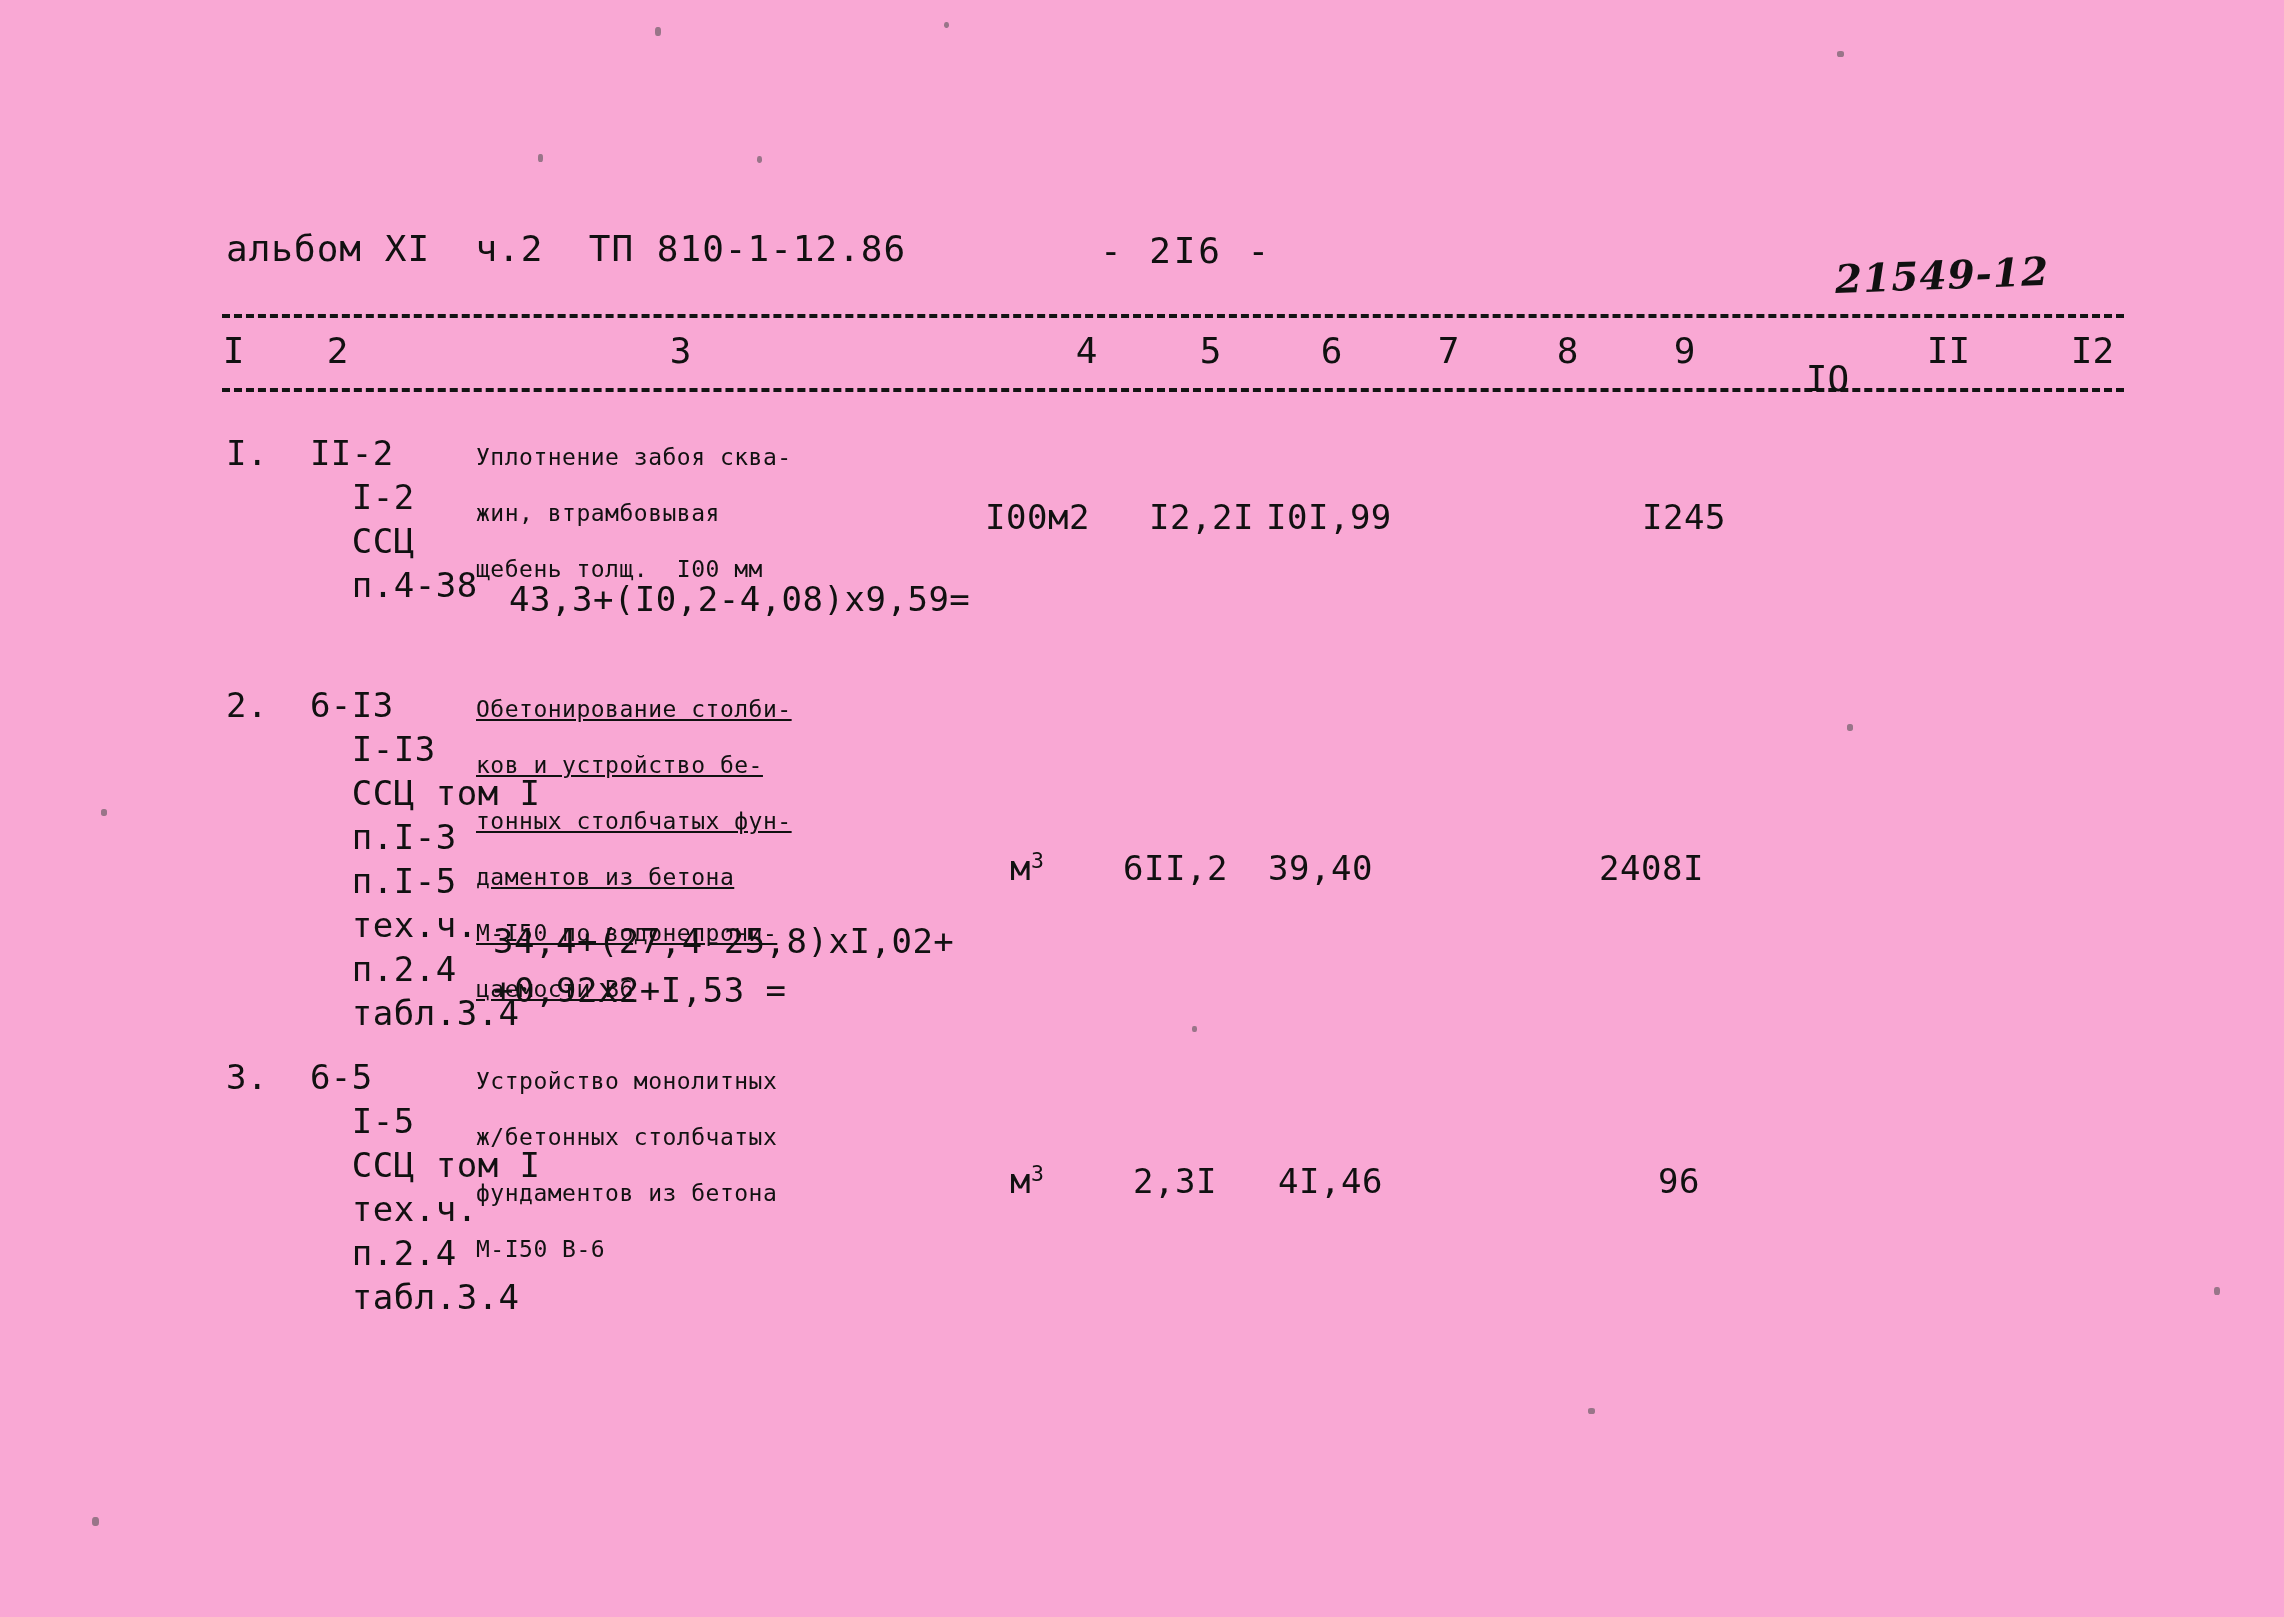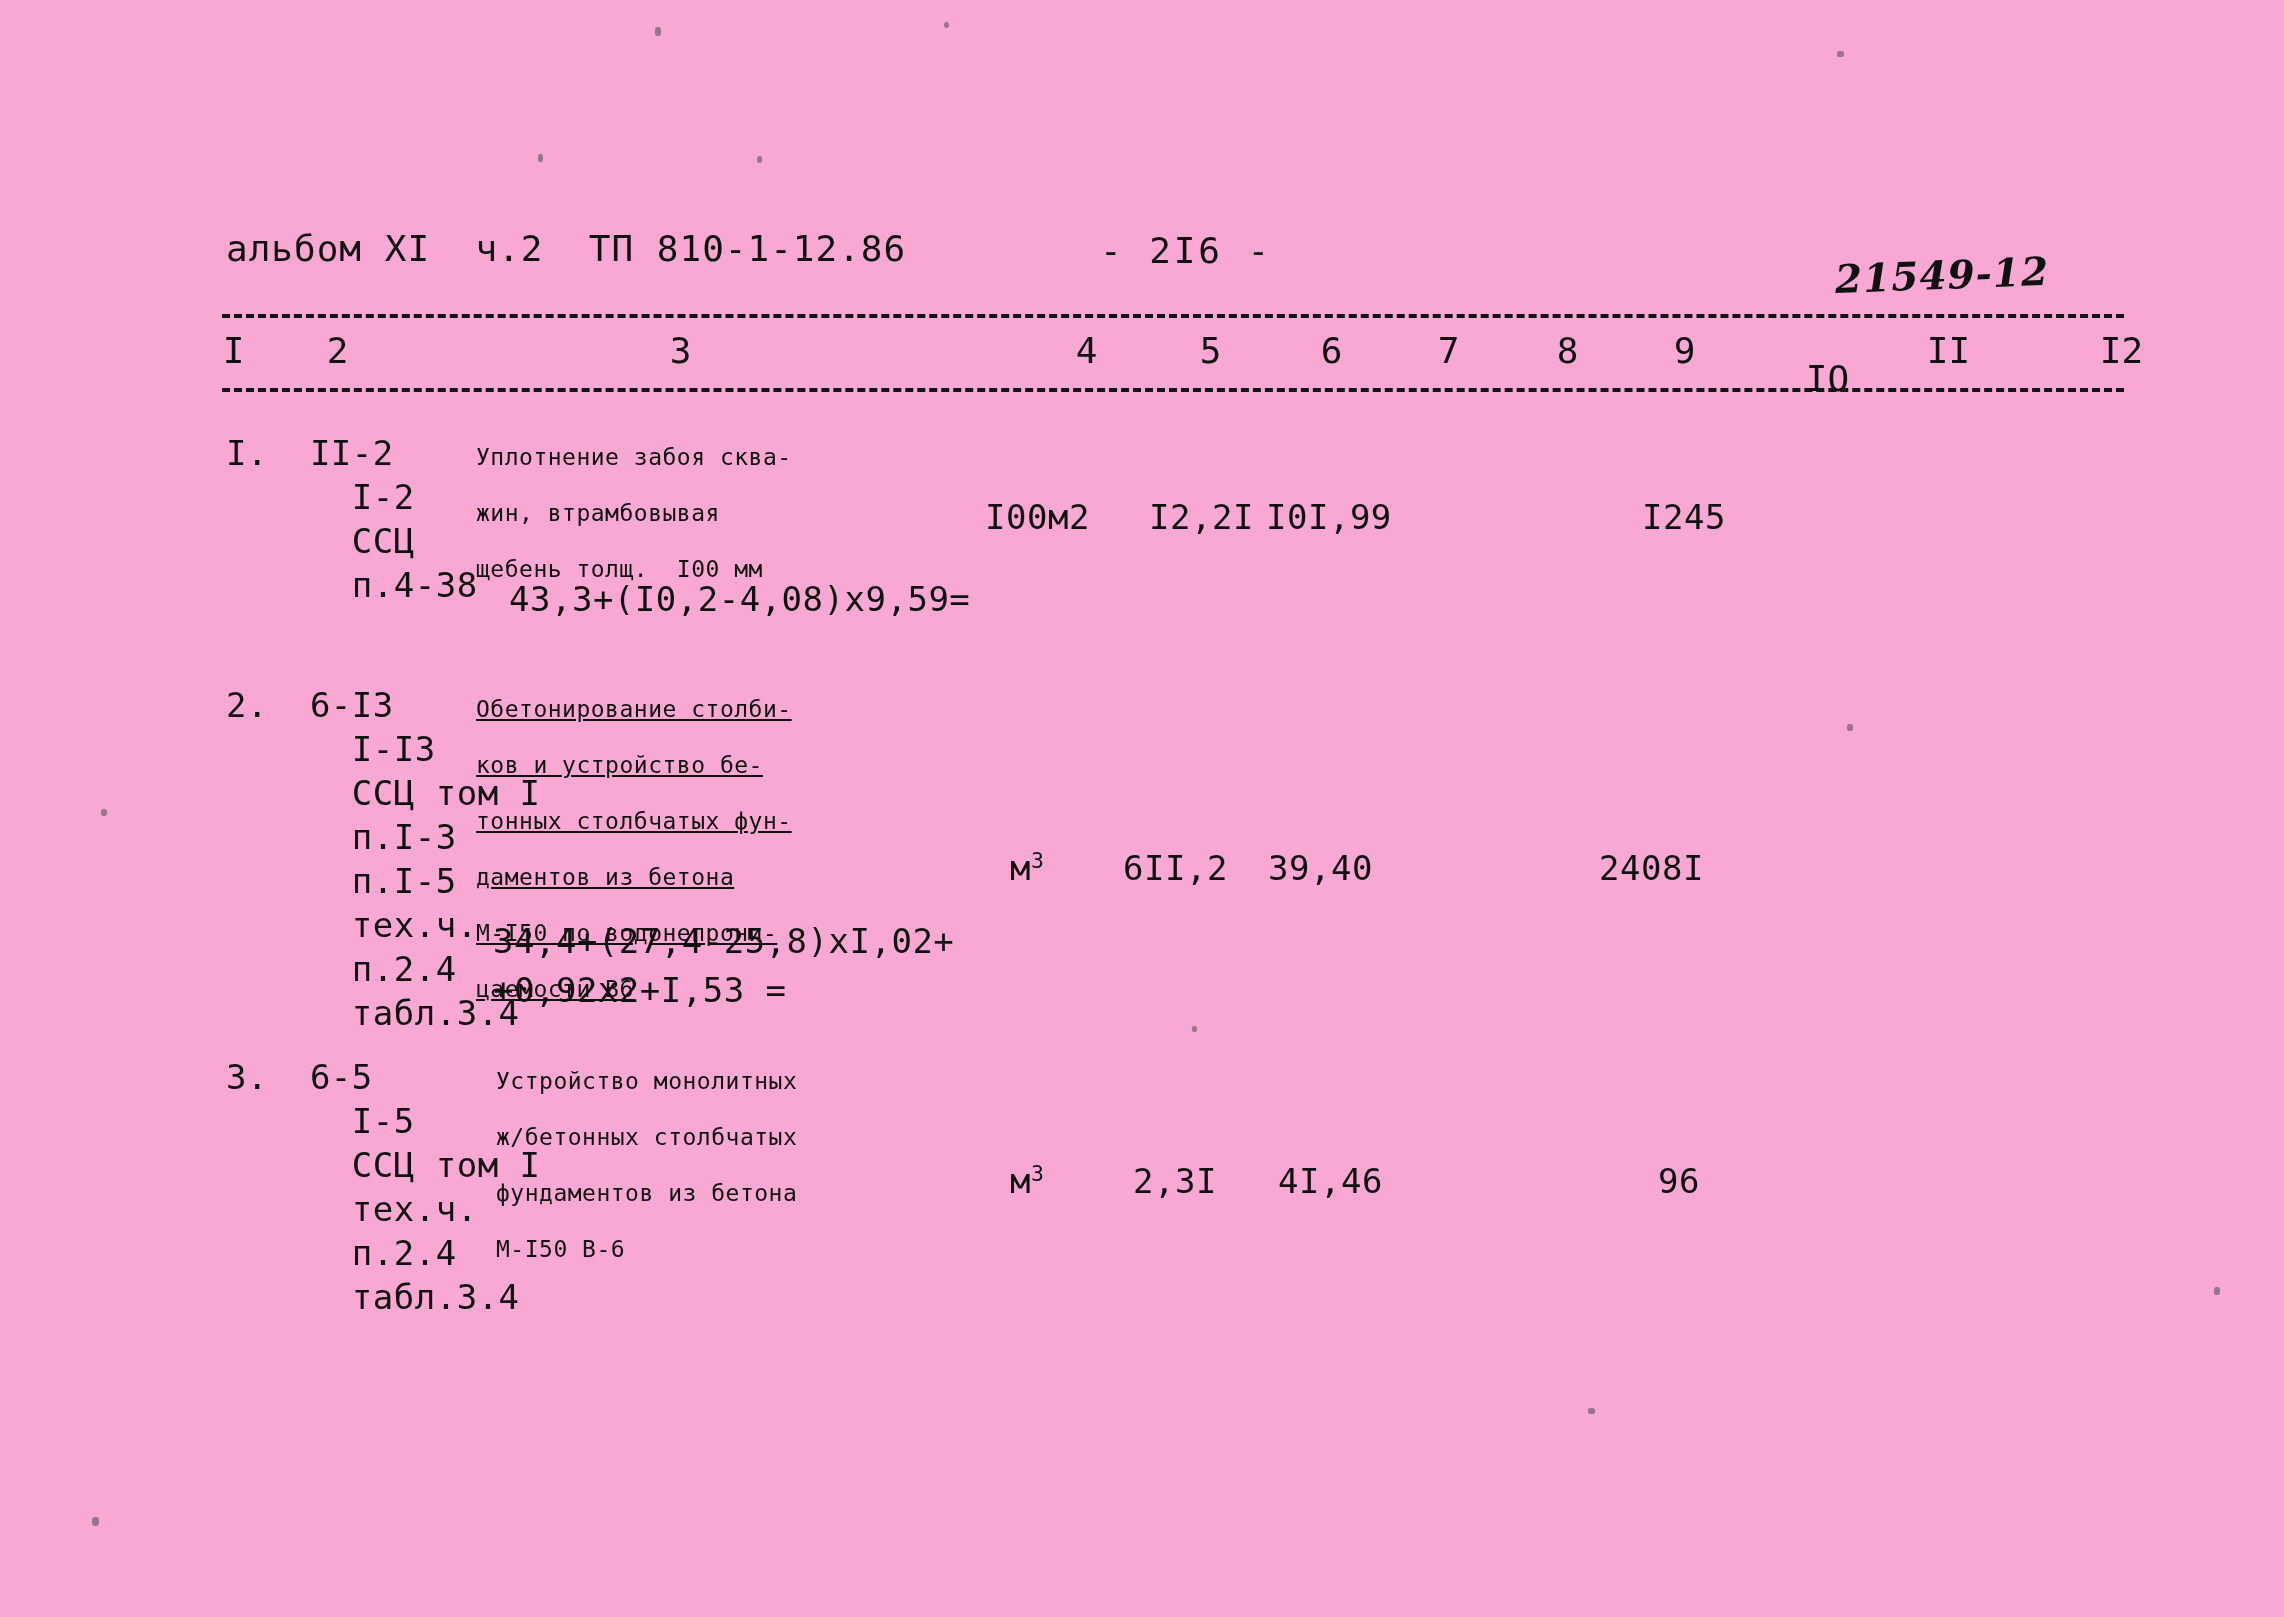--- a/index.html
+++ b/index.html
@@ -138,21 +138,21 @@
   #row-1 .descr   { top: 429px; }
   #row-1 .formula { top: 575px; margin-left: 16px; }
   #row-1 .val     { top: 497px; }
 
   #row-2 .codes   { top: 683px; }
   #row-2 .descr   { top: 681px; text-decoration: underline; }
   #row-2 .formula { top: 917px; }
   #row-2 .val     { top: 848px; }
 
   #row-3 .codes   { top: 1055px; }
-  #row-3 .descr   { top: 1053px; margin-left: 20px; }
+  #row-3 .descr   { top: 1053px; }
   #row-3 .val     { top: 1161px; }
 </style>
 </head>
 <body>
 
 <div id="page">
 
   <div class="speck" style="left:655px;top:27px;width:5.9px;height:8.8px;"></div>
   <div class="speck" style="left:944px;top:21.5px;width:4.9px;height:6.8px;"></div>
   <div class="speck" style="left:1837px;top:51px;width:6.8px;height:5.9px;"></div>
@@ -177,21 +177,21 @@
     <span class="cn" style="left:96px;width:39px;">2</span>
     <span class="cn" style="left:439px;width:39px;">3</span>
     <span class="cn" style="left:845px;width:39px;">4</span>
     <span class="cn" style="left:969px;width:39px;">5</span>
     <span class="cn" style="left:1090px;width:39px;">6</span>
     <span class="cn" style="left:1207px;width:39px;">7</span>
     <span class="cn" style="left:1326px;width:39px;">8</span>
     <span class="cn" style="left:1443px;width:39px;">9</span>
     <span class="cn" style="left:1580px;width:51px;margin-top:28px;">IO</span>
     <span class="cn" style="left:1701px;width:51px;">II</span>
-    <span class="cn" style="left:1845px;width:51px;margin-left:29px;">I2</span>
+    <span class="cn" style="left:1845px;width:51px;">I2</span>
   </div>
 
   <div id="rows">
 
     <div class="row" id="row-1">
       <div class="codes">I.  II-2
       I-2
       ССЦ
       п.4-38</div>
       <div class="descr">Уплотнение забоя сква-

